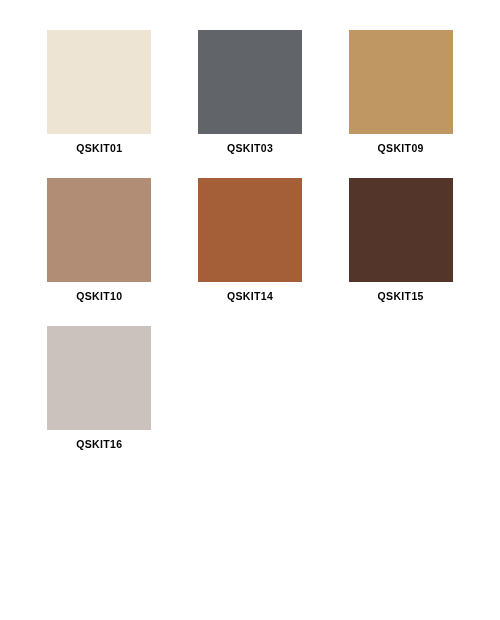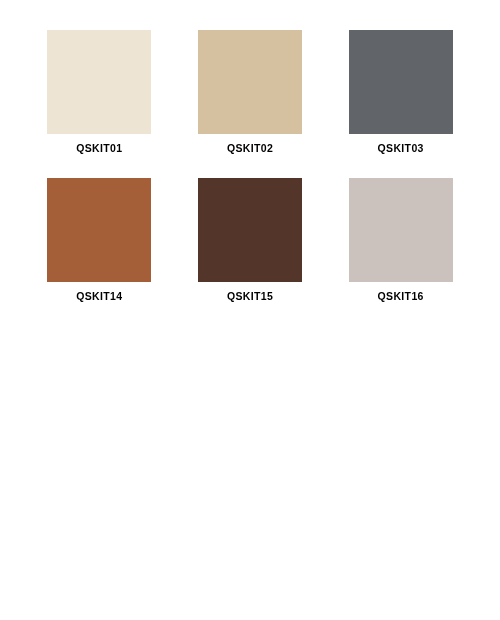--- a/index.html
+++ b/index.html
@@ -59,34 +59,38 @@
 <body>
 
 <div id="swatch-chart">
   <div class="swatch-grid">
 
     <div class="swatch-cell">
       <div class="swatch-chip" style="background-color: rgb(237, 228, 211);"></div>
       <div class="swatch-label">QSKIT01</div>
     </div>
 
-    <div class="swatch-cell">
-      <div class="swatch-chip" style="background-color: rgb(213, 193, 160);"></div>
-      <div class="swatch-label">QSKIT02</div>
-    </div>
 
     <div class="swatch-cell">
       <div class="swatch-chip" style="background-color: rgb(97, 100, 105);"></div>
       <div class="swatch-label">QSKIT03</div>
     </div>
 
 
 
 
+    <div class="swatch-cell">
+      <div class="swatch-chip" style="background-color: rgb(190, 151, 98);"></div>
+      <div class="swatch-label">QSKIT09</div>
+    </div>
 
+    <div class="swatch-cell">
+      <div class="swatch-chip" style="background-color: rgb(176, 141, 116);"></div>
+      <div class="swatch-label">QSKIT10</div>
+    </div>
 
 
     <div class="swatch-cell">
       <div class="swatch-chip" style="background-color: rgb(165, 95, 56);"></div>
       <div class="swatch-label">QSKIT14</div>
     </div>
 
     <div class="swatch-cell">
       <div class="swatch-chip" style="background-color: rgb(83, 54, 41);"></div>
       <div class="swatch-label">QSKIT15</div>

